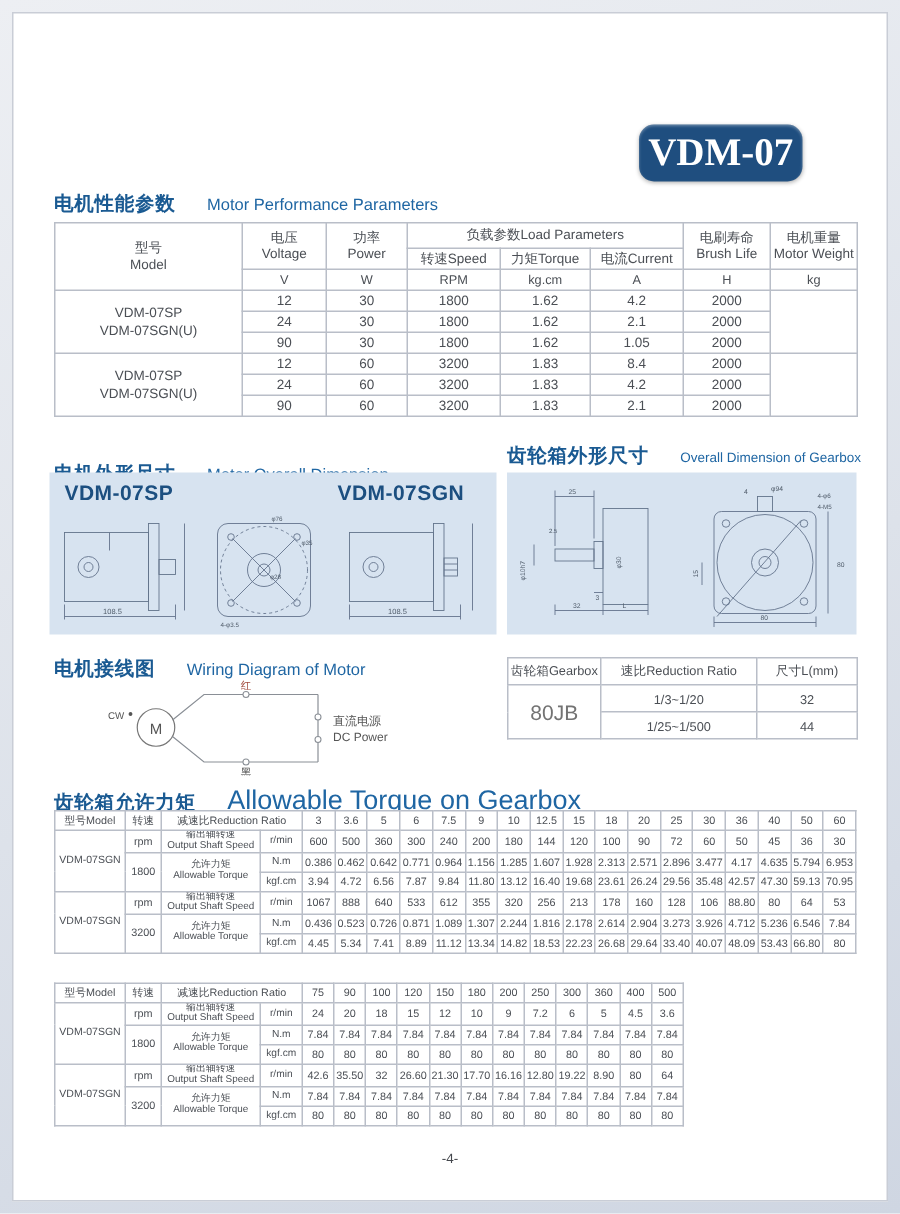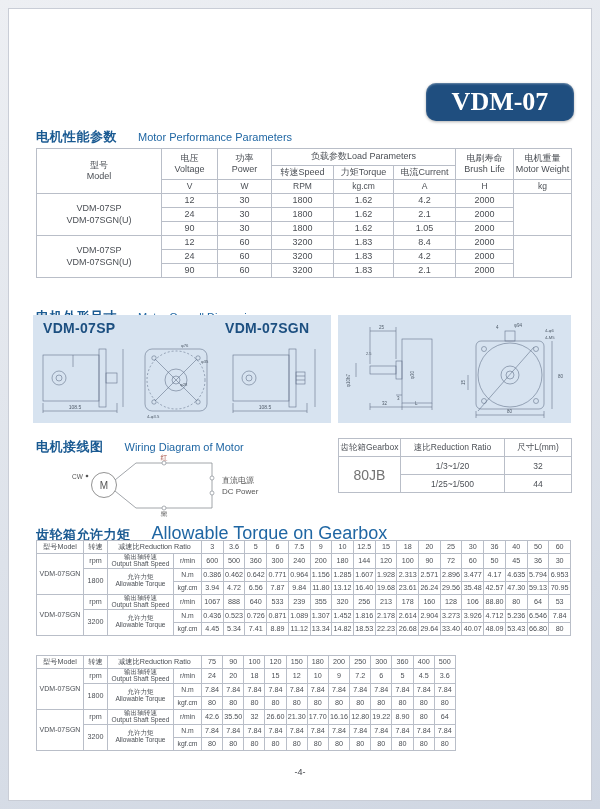--- a/index.html
+++ b/index.html
@@ -4,21 +4,21 @@
 <style>
   html,body{margin:0;padding:0;}
   body{
     width:600px;height:809px;position:relative;
     font-family:"Liberation Sans","DejaVu Sans",sans-serif;
     background:linear-gradient(160deg,#edeff3 0%,#dde2ea 55%,#cfd6e2 100%);
   }
   .sheet{position:absolute;left:8px;top:8px;width:582px;height:791px;
     background:#ffffff;border:1px solid #c9cdd6;}
   
-  .badge{position:absolute;left:417px;top:74px;width:148px;height:38px;
+  .badge{position:absolute;left:417px;top:74px;width:109px;height:38px;
     background:var(--badge_bg,#1f4e7f);border-radius:10px;color:#fff;
     font-family:"Liberation Serif","DejaVu Serif",serif;font-weight:bold;
     font-size:26px;text-align:center;line-height:38px;
     box-shadow:inset 0 1px 2px rgba(255,255,255,.35),0 1px 3px rgba(0,0,0,.3);}
   
   .sec-title{position:absolute;white-space:nowrap;}
   .sec-title .zh{font-weight:bold;font-size:13px;color:var(--title_zh,#1a5a92);letter-spacing:.5px;}
   .sec-title .en{font-weight:normal;font-size:11px;color:var(--title_en,#1f66a3);margin-left:21px;}
   .sec-title.small .en{font-size:9px;}
   
@@ -146,20 +146,23 @@
           <td>3200</td>
           <td>1.83</td>
           <td>2.1</td>
           <td>2000</td>
         </tr>
       </tbody>
     </table>
 
   <div class="sec-title" style="left:27px;top:298px;">
     <span class="zh">电机外形尺寸</span><span class="en">Motor Overall Dimension</span>
+  </div>
+  <div class="sec-title small" style="left:329px;top:286px;">
+    <span class="zh">齿轮箱外形尺寸</span><span class="en">Overall Dimension of Gearbox</span>
   </div>
 
   <div class="panel panel-left">
     <span class="mlabel" style="left:10px;">VDM-07SP</span>
     <span class="mlabel" style="left:192px;">VDM-07SGN</span>
     <svg width="298" height="80" viewBox="0 0 298 80">
       <g stroke="#64748c" stroke-width="0.6" fill="none">
         <rect x="10" y="14" width="56" height="46"></rect>
         <circle cx="26" cy="37" r="7"></circle>
           <circle cx="26" cy="37" r="3"></circle>
@@ -428,21 +431,21 @@
         </tr>
         <tr>
           <td rowspan="3" class="mdl">VDM-07SGN</td>
           <td>rpm</td>
           <td class="lbl">输出轴转速<br>Output Shaft Speed</td>
           <td class="unit">r/min</td>
           <td>1067</td>
           <td>888</td>
           <td>640</td>
           <td>533</td>
-          <td>239</td>
+          <td>612</td>
           <td>355</td>
           <td>320</td>
           <td>256</td>
           <td>213</td>
           <td>178</td>
           <td>160</td>
           <td>128</td>
           <td>106</td>
           <td>88.80</td>
           <td>80</td>
@@ -452,21 +455,21 @@
         <tr>
           <td rowspan="2">3200</td>
           <td rowspan="2" class="lbl">允许力矩<br>Allowable Torque</td>
           <td class="unit">N.m</td>
           <td>0.436</td>
           <td>0.523</td>
           <td>0.726</td>
           <td>0.871</td>
           <td>1.089</td>
           <td>1.307</td>
-          <td>1.452</td>
+          <td>2.244</td>
           <td>1.816</td>
           <td>2.178</td>
           <td>2.614</td>
           <td>2.904</td>
           <td>3.273</td>
           <td>3.926</td>
           <td>4.712</td>
           <td>5.236</td>
           <td>6.546</td>
           <td>7.84</td>

